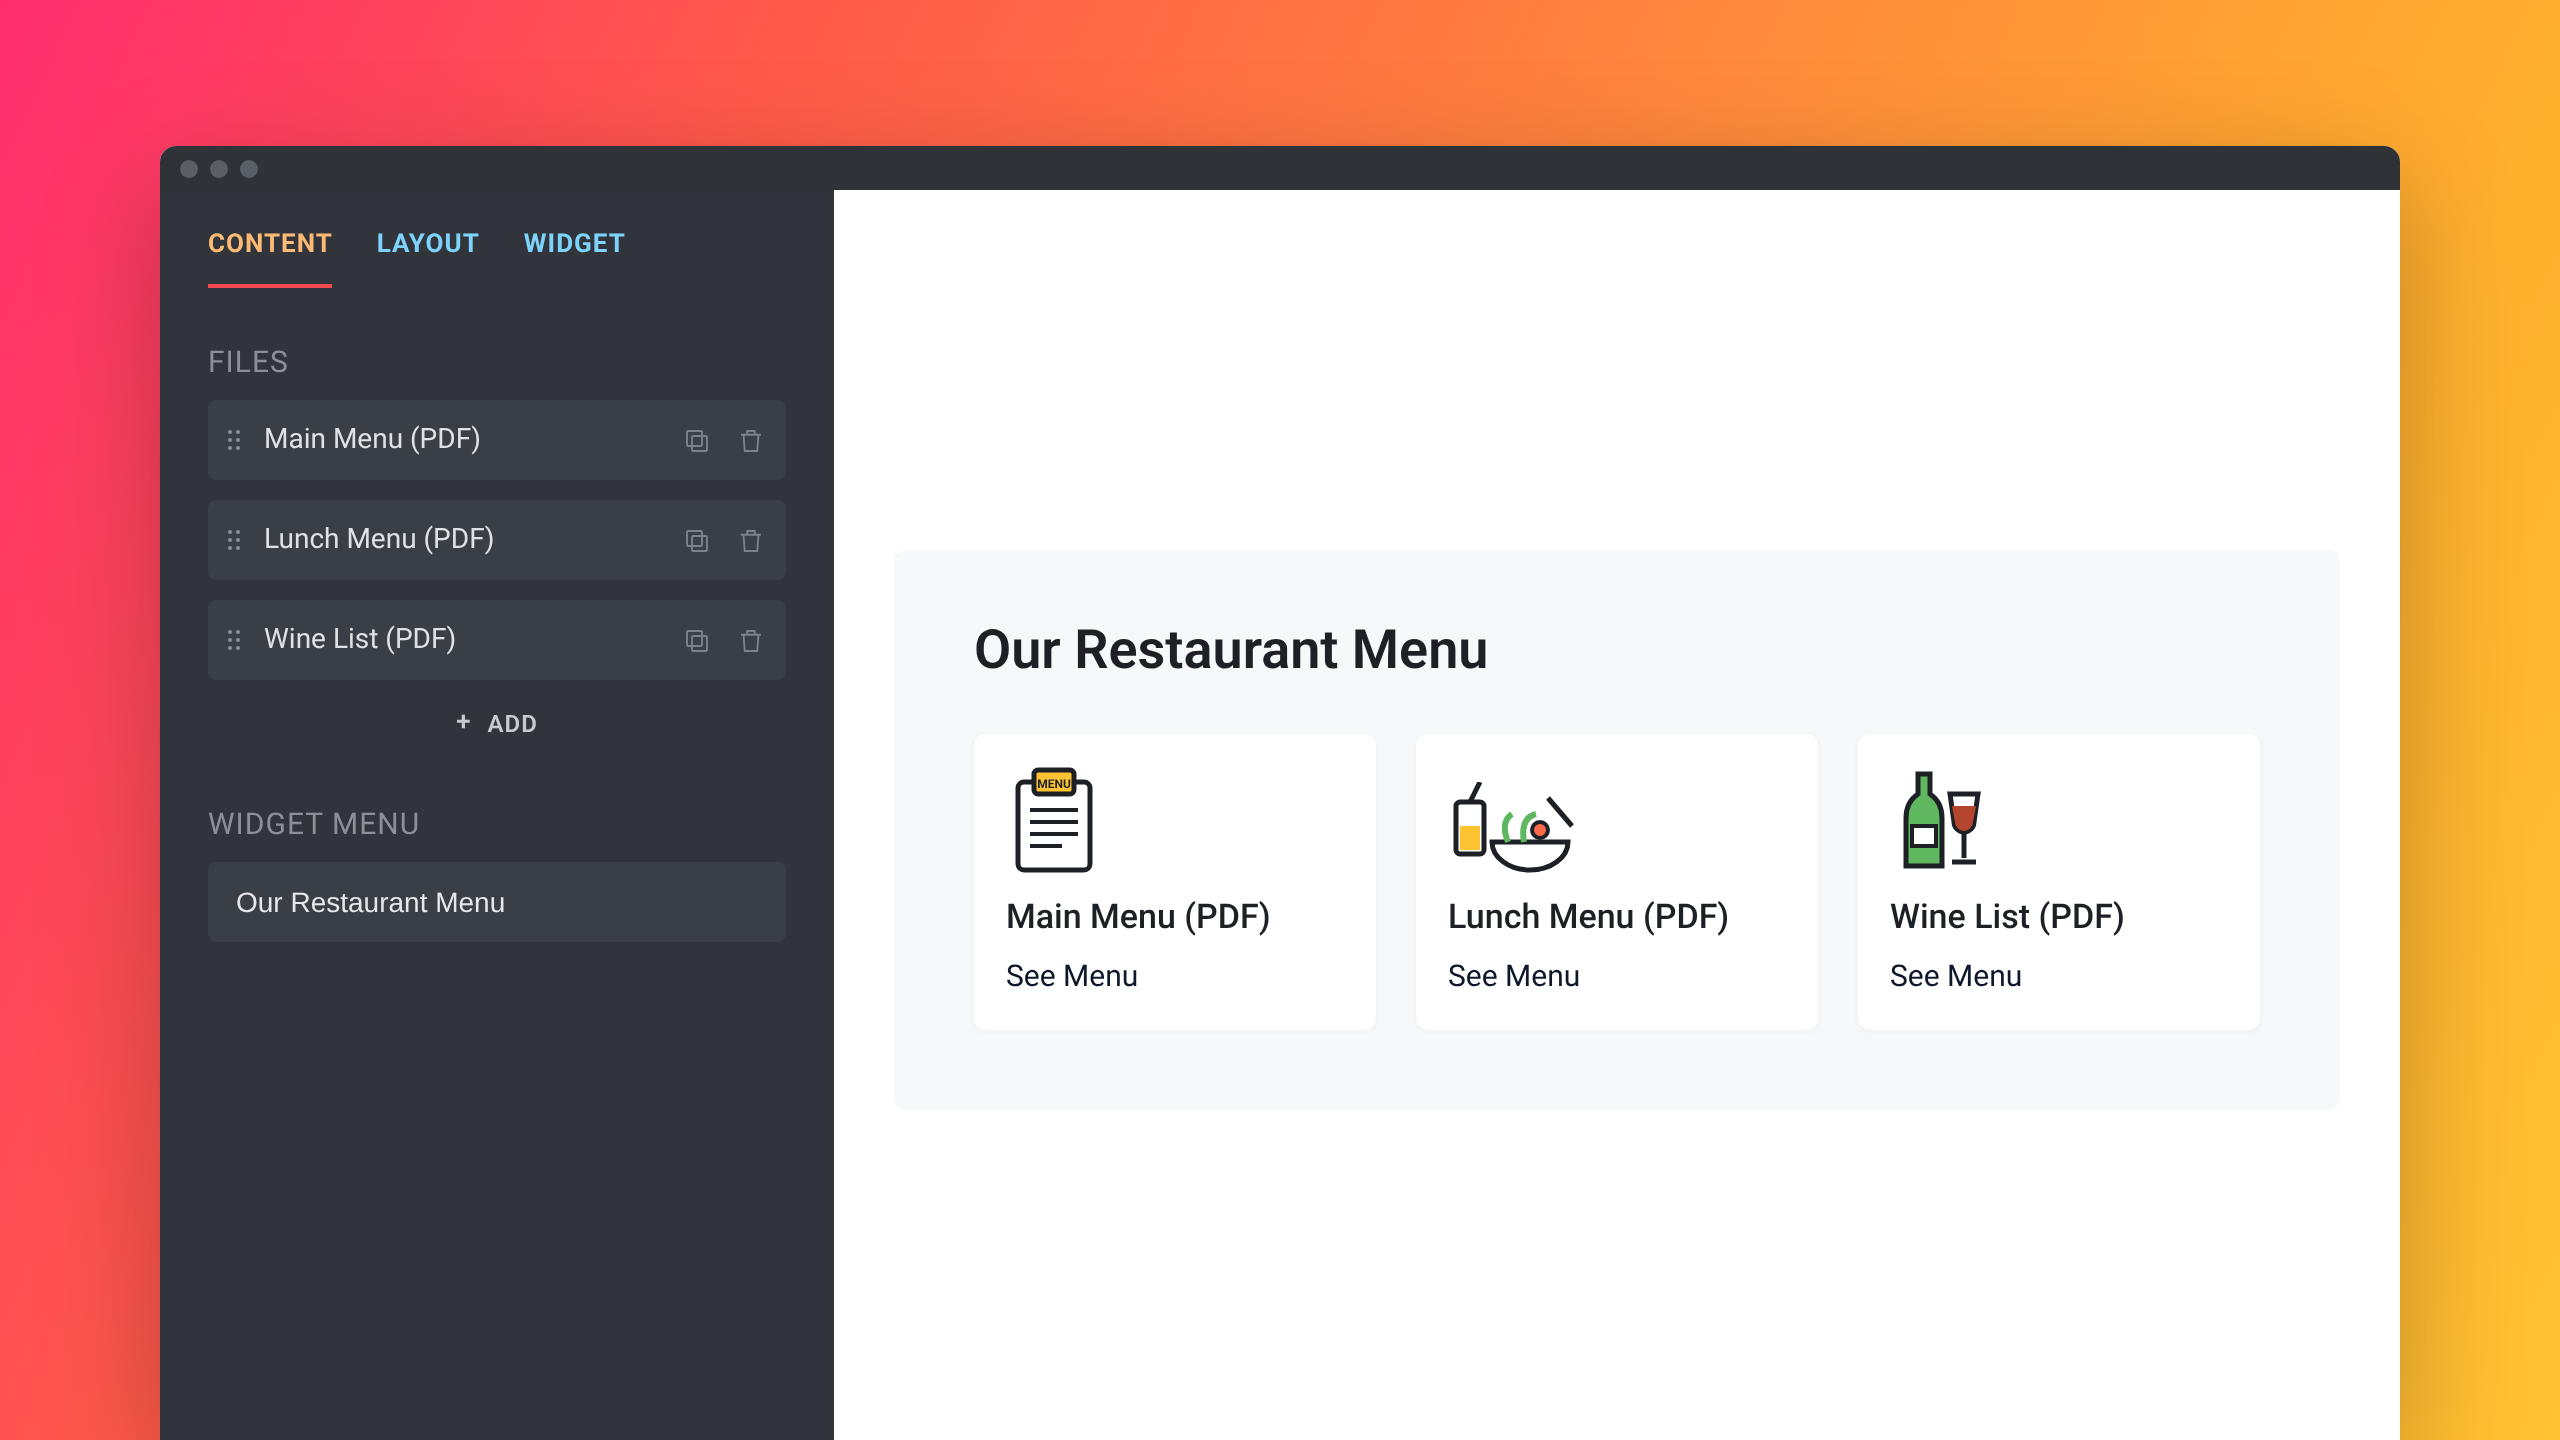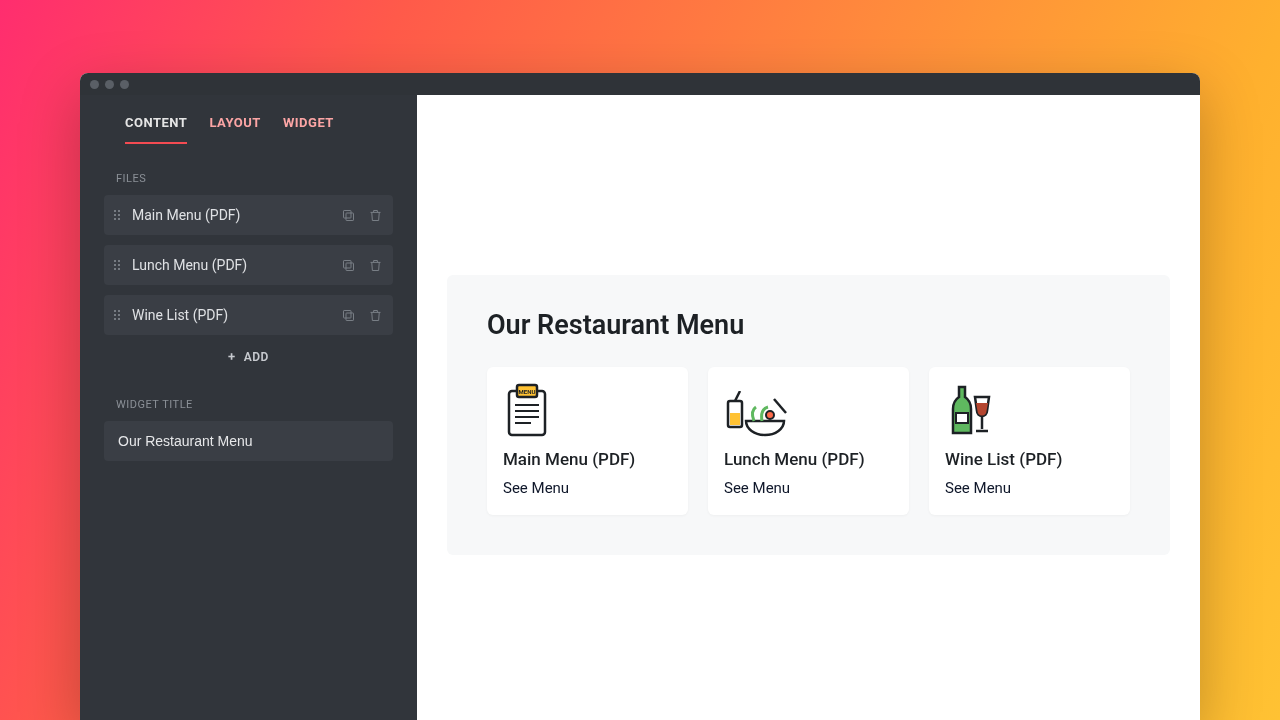--- a/index.html
+++ b/index.html
@@ -48,41 +48,40 @@
   }
   .tabs {
     display: flex;
     gap: 22px;
     padding: 8px 24px 0 24px;
   }
   .tab {
     font-size: 13px;
     font-weight: 700;
     letter-spacing: .5px;
-    color: #fca5a5;
+    color: #7dd3fc;
     padding-bottom: 14px;
     cursor: pointer;
     position: relative;
   }
   .tab.active {
-    color: #e5e5e5;
-    margin-left: 21px;
+    color: #fdba74;
   }
   .tab.active::after {
     content: "";
     position: absolute;
     left: 0; right: 0; bottom: 0;
     height: 2px;
     background: #f44b52;
   }
   .section-label {
-    font-size: 11px;
+    font-size: 15px;
     letter-spacing: .5px;
     color: #8b9097;
-    padding: 28px 24px 10px 36px;
+    padding: 28px 24px 10px 24px;
   }
   .file-list {
     display: flex;
     flex-direction: column;
     gap: 10px;
     padding: 0 24px;
   }
   .file-row {
     background: #3a3e45;
     border-radius: 4px;
@@ -297,21 +296,21 @@
           </div>
         </div>
 
       </div>
 
       <div class="add-row">
         <span class="plus">+</span>
         <span>ADD</span>
       </div>
 
-      <div class="section-label">WIDGET TITLE</div>
+      <div class="section-label">WIDGET MENU</div>
       <div class="title-input-wrap">
         <input class="title-input" value="Our Restaurant Menu" style="">
       </div>
 
     </div>
 
     <div class="preview">
       <div class="widget-card">
         <div class="widget-title">Our Restaurant Menu</div>
         <div class="cards">

